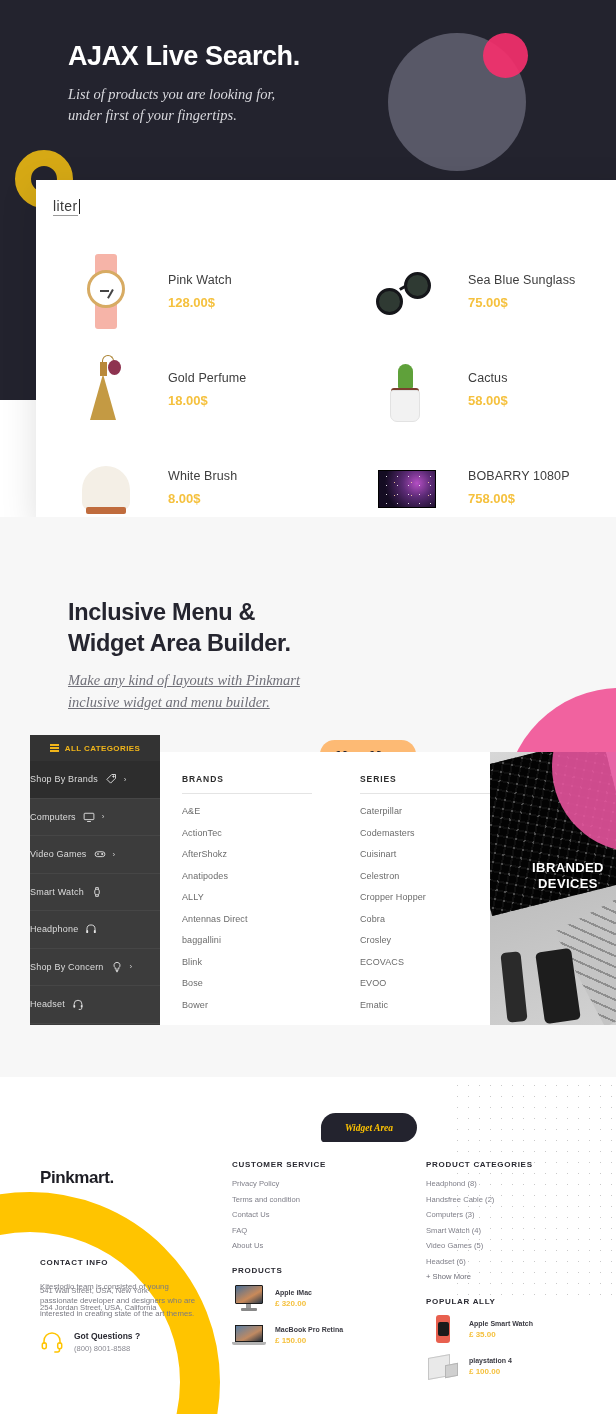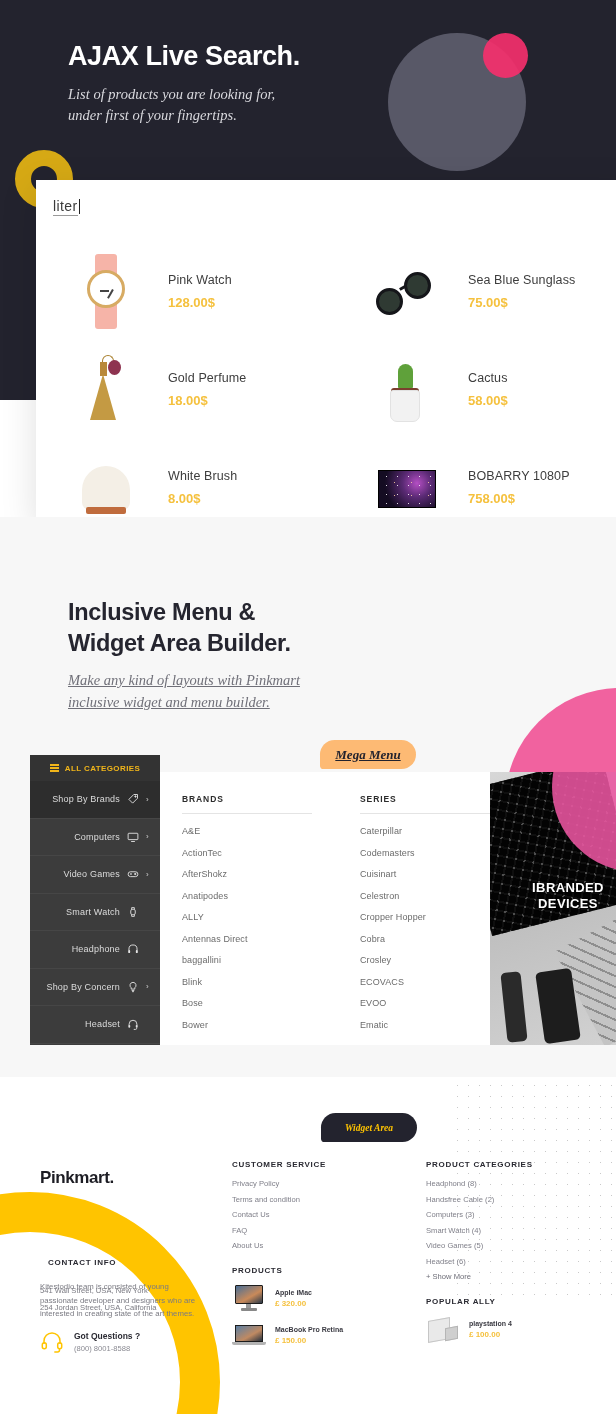--- a/index.html
+++ b/index.html
@@ -152,35 +152,35 @@
   .badge-mega {
     position: absolute; left: 320px; top: 740px; width: 96px; height: 29px;
     background: #fdba74; border-radius: 16px 16px 16px 4px;
     display: flex; align-items: center; justify-content: center;
     font-size: 13px; font-style: italic; font-weight: bold; color: #23232e;
     font-family: "Liberation Serif", serif;
     text-decoration: underline;
   }
 
   
-  .mm-wrap { position: absolute; left: 30px; top: 755px; width: 466px; height: 290px; }
+  .mm-wrap { position: absolute; left: 30px; top: 735px; width: 466px; height: 290px; }
   .mm-side {
     position: absolute; left: 0; top: 0; width: 130px; height: 290px;
     background: #3c3c3c;
   }
   .mm-side-head {
     height: 26px; background: #333333; display: flex; align-items: center;
     justify-content: center; gap: 6px;
     color: #f0b51a; font-size: 8px; font-weight: bold; letter-spacing: .4px;
   }
   .burger { display: inline-block; width: 9px; }
   .burger i { display: block; height: 1.3px; background: #f0b51a; margin: 1.8px 0; }
   .mm-li {
-    height: 37.5px; display: flex; align-items: center; justify-content: flex-end;
-    gap: 7px; padding-right: 9px;
+    height: 37.5px; display: flex; align-items: center; justify-content: flex-start;
+    gap: 7px; padding-right: 1px;
     border-bottom: 1px solid #464646;
     color: #dcdcdc; font-size: 9px; letter-spacing: .2px;
   }
   .mm-li.active { background: #2d2d2d; }
   .mm-li .ico { width: 12px; height: 12px; display: block; color: #e4e4e4; }
   .mm-li .chev { font-size: 8px; color: #cfcfcf; width: 5px; }
 
   .mm-panel {
     position: absolute; left: 130px; top: 17px; width: 456px; height: 273px;
     background: #ffffff; display: flex;
@@ -255,21 +255,21 @@
     position: absolute; left: 40px; top: 1168px;
     font-size: 17px; font-weight: bold; color: #1d1d24; letter-spacing: -.4px;
   }
   .f-about {
     position: absolute; left: 40px; top: 1280px; width: 168px;
     font-size: 7.8px; color: #7a7a82; line-height: 1.75;
   }
   .f-ch {
     font-size: 8px; font-weight: bold; color: #2a2a32; letter-spacing: .7px;
   }
-  .f-contact-h { position: absolute; left: 48px; top: 1258px; text-align: center; }
+  .f-contact-h { position: absolute; left: 40px; top: 1258px; text-align: center; }
   .f-addr {
     position: absolute; left: 40px; top: 1283px; width: 180px;
     font-size: 7.6px; color: #7a7a82; line-height: 2.2;
   }
   .f-q {
     position: absolute; left: 40px; top: 1330px; display: flex; gap: 10px;
     align-items: center;
   }
   .f-q-ic { width: 24px; height: 24px; color: #ffc400; }
   .f-q-t1 { font-size: 8.5px; font-weight: bold; color: #2a2a32; }
@@ -641,20 +641,30 @@
       <li>Handsfree Cable (2)</li>
       <li>Computers (3)</li>
       <li>Smart Watch (4)</li>
       <li>Video Games (5)</li>
       <li>Headset (6)</li>
     </ul>
     <div class="f-show">+  Show More</div>
 
     <div class="f-ch f-subh">POPULAR ALLY</div>
 
+    <div class="f-prod">
+      <div class="f-prod-thumb">
+        <div class="aw-s"></div>
+          <div class="aw-face"></div>
+      </div>
+      <div>
+        <div class="f-prod-name">Apple Smart Watch</div>
+        <div class="f-prod-price">£ 35.00</div>
+      </div>
+    </div>
 
     <div class="f-prod">
       <div class="f-prod-thumb">
         <div class="ps-s"></div>
           <div class="ps-s2"></div>
       </div>
       <div>
         <div class="f-prod-name">playstation 4</div>
         <div class="f-prod-price">£ 100.00</div>
       </div>

